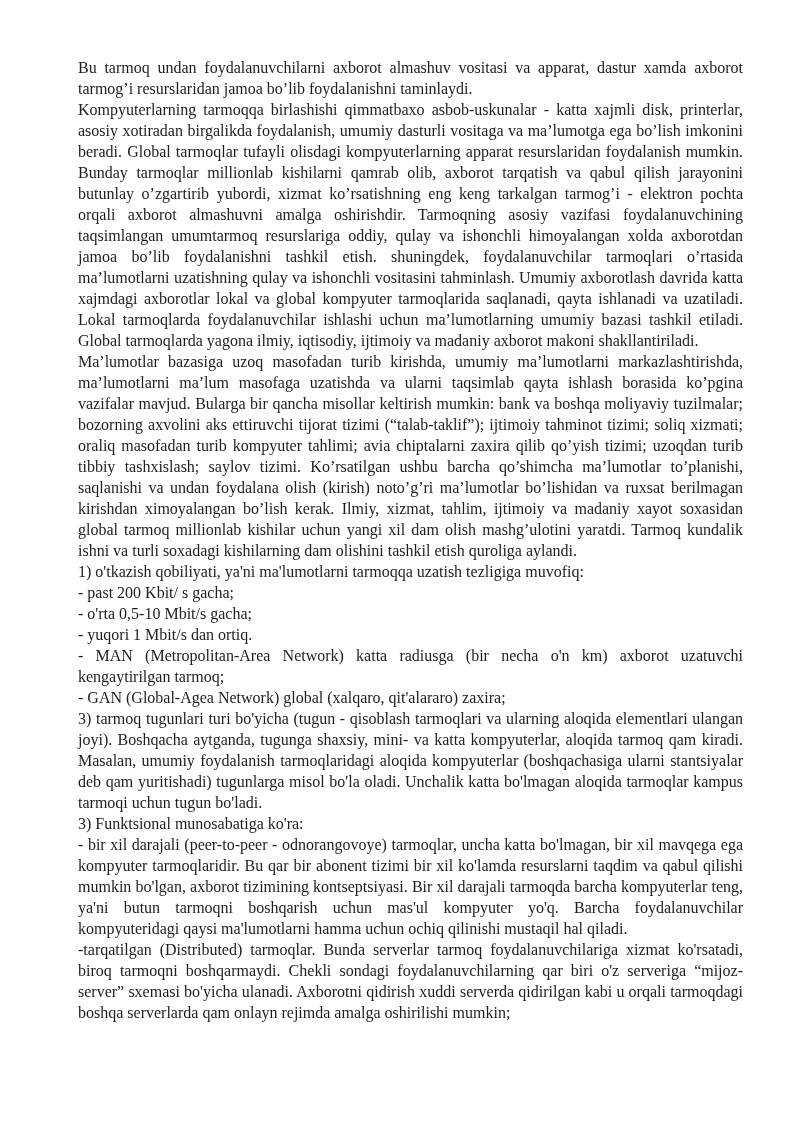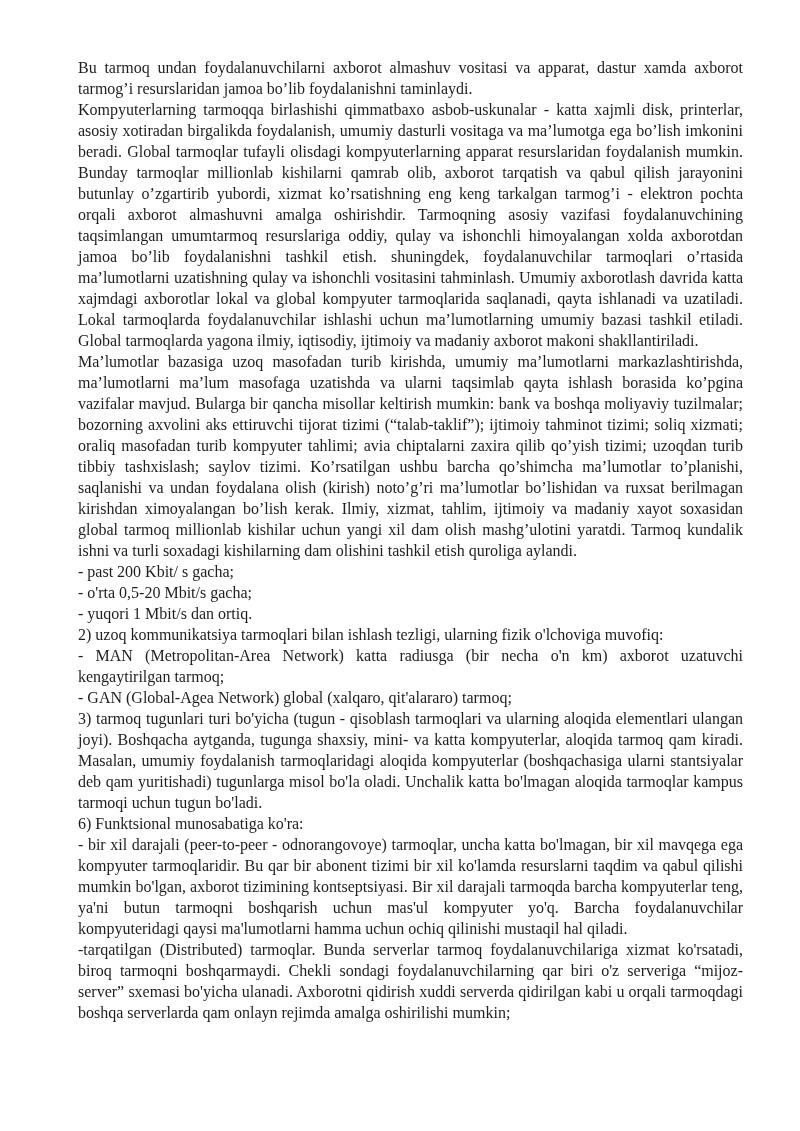--- a/index.html
+++ b/index.html
@@ -31,24 +31,24 @@
   }
 </style>
 </head>
 <body>
 
 <div class="page">
   <div class="textblock">
     <p>Bu tarmoq undan foydalanuvchilarni axborot almashuv vositasi va apparat, dastur xamda axborot tarmog’i resurslaridan jamoa bo’lib foydalanishni taminlaydi.</p>
     <p>Kompyuterlarning tarmoqqa birlashishi qimmatbaxo asbob-uskunalar - katta xajmli disk, printerlar, asosiy xotiradan birgalikda foydalanish, umumiy dasturli vositaga va ma’lumotga ega bo’lish imkonini beradi. Global tarmoqlar tufayli olisdagi kompyuterlarning apparat resurslaridan foydalanish mumkin. Bunday tarmoqlar millionlab kishilarni qamrab olib, axborot tarqatish va qabul qilish jarayonini butunlay o’zgartirib yubordi, xizmat ko’rsatishning eng keng tarkalgan tarmog’i - elektron pochta orqali axborot almashuvni amalga oshirishdir. Tarmoqning asosiy vazifasi foydalanuvchining taqsimlangan umumtarmoq resurslariga oddiy, qulay va ishonchli himoyalangan xolda axborotdan jamoa bo’lib foydalanishni tashkil etish. shuningdek, foydalanuvchilar tarmoqlari o’rtasida ma’lumotlarni uzatishning qulay va ishonchli vositasini tahminlash. Umumiy axborotlash davrida katta xajmdagi axborotlar lokal va global kompyuter tarmoqlarida saqlanadi, qayta ishlanadi va uzatiladi. Lokal tarmoqlarda foydalanuvchilar ishlashi uchun ma’lumotlarning umumiy bazasi tashkil etiladi. Global tarmoqlarda yagona ilmiy, iqtisodiy, ijtimoiy va madaniy axborot makoni shakllantiriladi.</p>
     <p>Ma’lumotlar bazasiga uzoq masofadan turib kirishda, umumiy ma’lumotlarni markazlashtirishda, ma’lumotlarni ma’lum masofaga uzatishda va ularni taqsimlab qayta ishlash borasida ko’pgina vazifalar mavjud. Bularga bir qancha misollar keltirish mumkin: bank va boshqa moliyaviy tuzilmalar; bozorning axvolini aks ettiruvchi tijorat tizimi (“talab-taklif”); ijtimoiy tahminot tizimi; soliq xizmati; oraliq masofadan turib kompyuter tahlimi; avia chiptalarni zaxira qilib qo’yish tizimi; uzoqdan turib tibbiy tashxislash; saylov tizimi. Ko’rsatilgan ushbu barcha qo’shimcha ma’lumotlar to’planishi, saqlanishi va undan foydalana olish (kirish) noto’g’ri ma’lumotlar bo’lishidan va ruxsat berilmagan kirishdan ximoyalangan bo’lish kerak. Ilmiy, xizmat, tahlim, ijtimoiy va madaniy xayot soxasidan global tarmoq millionlab kishilar uchun yangi xil dam olish mashg’ulotini yaratdi. Tarmoq kundalik ishni va turli soxadagi kishilarning dam olishini tashkil etish quroliga aylandi.</p>
+    <p>1) o'tkazish qobiliyati, ya'ni ma'lumotlarni tarmoqqa uzatish tezligiga muvofiq:</p>
     <p>- past 200 Kbit/ s gacha;</p>
-    <p>- o'rta 0,5-20 Mbit/s gacha;</p>
+    <p>- o'rta 0,5-10 Mbit/s gacha;</p>
     <p>- yuqori 1 Mbit/s dan ortiq.</p>
-    <p>2) uzoq kommunikatsiya tarmoqlari bilan ishlash tezligi, ularning fizik o'lchoviga muvofiq:</p>
     <p>- MAN (Metropolitan-Area Network) katta radiusga (bir necha o'n km) axborot uzatuvchi kengaytirilgan tarmoq;</p>
-    <p>- GAN (Global-Agea Network) global (xalqaro, qit'alararo) tarmoq;</p>
+    <p>- GAN (Global-Agea Network) global (xalqaro, qit'alararo) zaxira;</p>
     <p>3) tarmoq tugunlari turi bo'yicha (tugun - qisoblash tarmoqlari va ularning aloqida elementlari ulangan joyi). Boshqacha aytganda, tugunga shaxsiy, mini- va katta kompyuterlar, aloqida tarmoq qam kiradi. Masalan, umumiy foydalanish tarmoqlaridagi aloqida kompyuterlar (boshqachasiga ularni stantsiyalar deb qam yuritishadi) tugunlarga misol bo'la oladi. Unchalik katta bo'lmagan aloqida tarmoqlar kampus tarmoqi uchun tugun bo'ladi.</p>
-    <p>6) Funktsional munosabatiga ko'ra:</p>
+    <p>3) Funktsional munosabatiga ko'ra:</p>
     <p>- bir xil darajali (peer-to-peer - odnorangovoye) tarmoqlar, uncha katta bo'lmagan, bir xil mavqega ega kompyuter tarmoqlaridir. Bu qar bir abonent tizimi bir xil ko'lamda resurslarni taqdim va qabul qilishi mumkin bo'lgan, axborot tizimining kontseptsiyasi. Bir xil darajali tarmoqda barcha kompyuterlar teng, ya'ni butun tarmoqni boshqarish uchun mas'ul kompyuter yo'q. Barcha foydalanuvchilar kompyuteridagi qaysi ma'lumotlarni hamma uchun ochiq qilinishi mustaqil hal qiladi.</p>
     <p>-tarqatilgan (Distributed) tarmoqlar. Bunda serverlar tarmoq foydalanuvchilariga xizmat ko'rsatadi, biroq tarmoqni boshqarmaydi. Chekli sondagi foydalanuvchilarning qar biri o'z serveriga “mijoz-server” sxemasi bo'yicha ulanadi. Axborotni qidirish xuddi serverda qidirilgan kabi u orqali tarmoqdagi boshqa serverlarda qam onlayn rejimda amalga oshirilishi mumkin;</p>
   </div>
 </div>
 
 </body></html>

